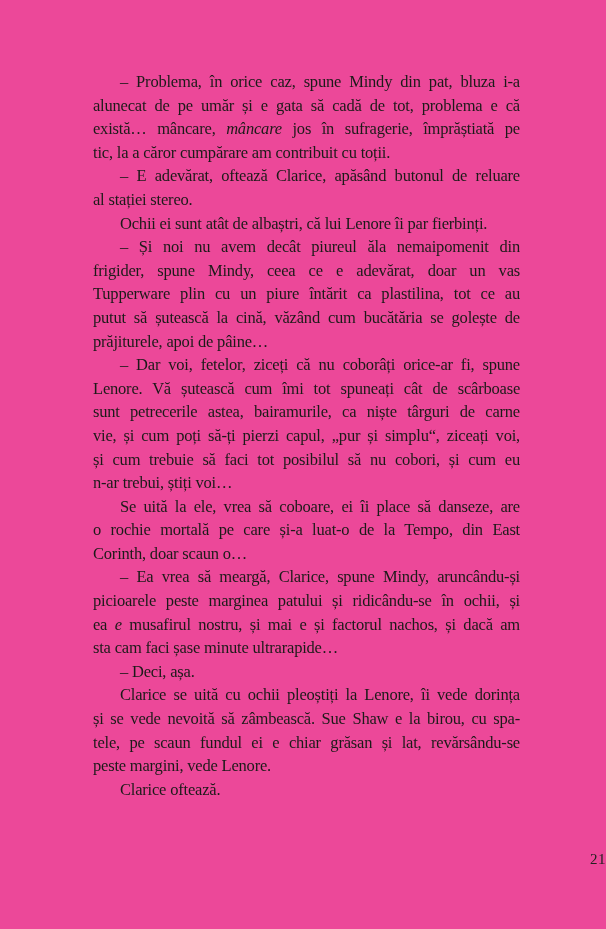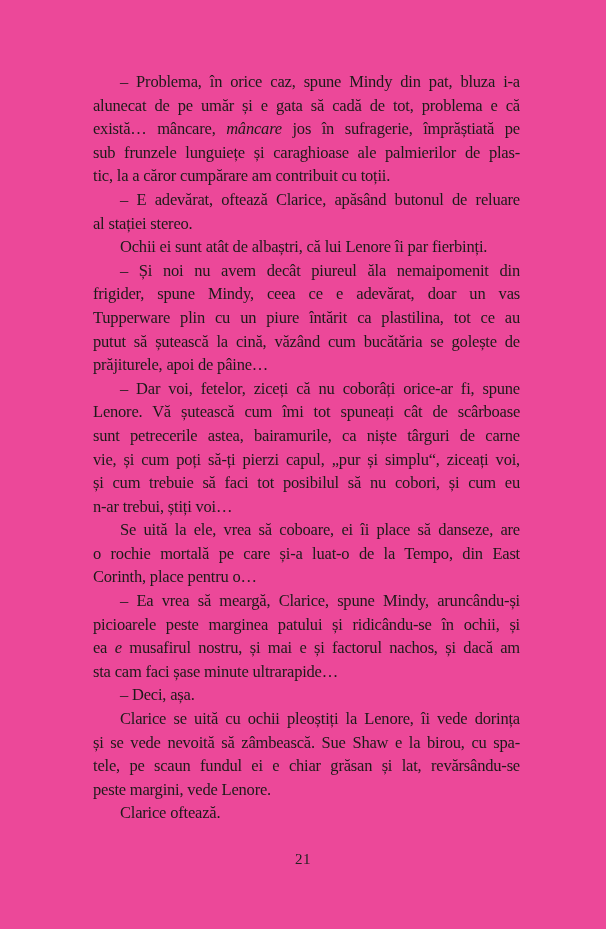--- a/index.html
+++ b/index.html
@@ -36,54 +36,53 @@
     text-indent: 27px;
   }
   .line i {
     font-style: italic;
   }
   .page-number {
     position: absolute;
     top: 849px;
     left: 0;
     width: 606px;
-    text-align: center;
+    text-align: right;
     font-size: 15px;
     line-height: 20px;
     color: #222120;
     letter-spacing: 0.5px;
   }
 </style>
 </head>
 <body>
 
 <div class="book-page">
   <div class="text-block" id="text-block">
       <div class="line indent"><span>– Problema, în orice caz, spune Mindy din pat, bluza i-a</span></div>
       <div class="line"><span>alunecat de pe umăr și e gata să cadă de tot, problema e că</span></div>
       <div class="line"><span>există… mâncare, </span><i>mâncare</i><span> jos în sufragerie, împrăștiată pe</span></div>
-      <div class="line"><span>sub frunzele lunguiețe și caraghioase ale palmierilor de plas-</span></div>
       <div class="line last"><span>tic, la a căror cumpărare am contribuit cu toții.</span></div>
       <div class="line indent"><span>– E adevărat, oftează Clarice, apăsând butonul de reluare</span></div>
       <div class="line last"><span>al stației stereo.</span></div>
       <div class="line indent last"><span>Ochii ei sunt atât de albaștri, că lui Lenore îi par fierbinți.</span></div>
       <div class="line indent"><span>– Și noi nu avem decât piureul ăla nemaipomenit din</span></div>
       <div class="line"><span>frigider, spune Mindy, ceea ce e adevărat, doar un vas</span></div>
       <div class="line"><span>Tupperware plin cu un piure întărit ca plastilina, tot ce au</span></div>
       <div class="line"><span>putut să șutească la cină, văzând cum bucătăria se golește de</span></div>
       <div class="line last"><span>prăjiturele, apoi de pâine…</span></div>
       <div class="line indent"><span>– Dar voi, fetelor, ziceți că nu coborâți orice-ar fi, spune</span></div>
       <div class="line"><span>Lenore. Vă șutească cum îmi tot spuneați cât de scârboase</span></div>
       <div class="line"><span>sunt petrecerile astea, bairamurile, ca niște târguri de carne</span></div>
       <div class="line"><span>vie, și cum poți să-ți pierzi capul, „pur și simplu“, ziceați voi,</span></div>
       <div class="line"><span>și cum trebuie să faci tot posibilul să nu cobori, și cum eu</span></div>
       <div class="line last"><span>n-ar trebui, știți voi…</span></div>
       <div class="line indent"><span>Se uită la ele, vrea să coboare, ei îi place să danseze, are</span></div>
       <div class="line"><span>o rochie mortală pe care și-a luat-o de la Tempo, din East</span></div>
-      <div class="line last"><span>Corinth, place pentru o…</span></div>
+      <div class="line last"><span>Corinth, doar scaun o…</span></div>
       <div class="line indent"><span>– Ea vrea să meargă, Clarice, spune Mindy, aruncându-și</span></div>
       <div class="line"><span>picioarele peste marginea patului și ridicându-se în ochii, și</span></div>
       <div class="line"><span>ea </span><i>e</i><span> musafirul nostru, și mai e și factorul nachos, și dacă am</span></div>
       <div class="line last"><span>sta cam faci șase minute ultrarapide…</span></div>
       <div class="line indent last"><span>– Deci, așa.</span></div>
       <div class="line indent"><span>Clarice se uită cu ochii pleoștiți la Lenore, îi vede dorința</span></div>
       <div class="line"><span>și se vede nevoită să zâmbească. Sue Shaw e la birou, cu spa-</span></div>
       <div class="line"><span>tele, pe scaun fundul ei e chiar grăsan și lat, revărsându-se</span></div>
       <div class="line last"><span>peste margini, vede Lenore.</span></div>
       <div class="line indent last"><span>Clarice oftează.</span></div>

